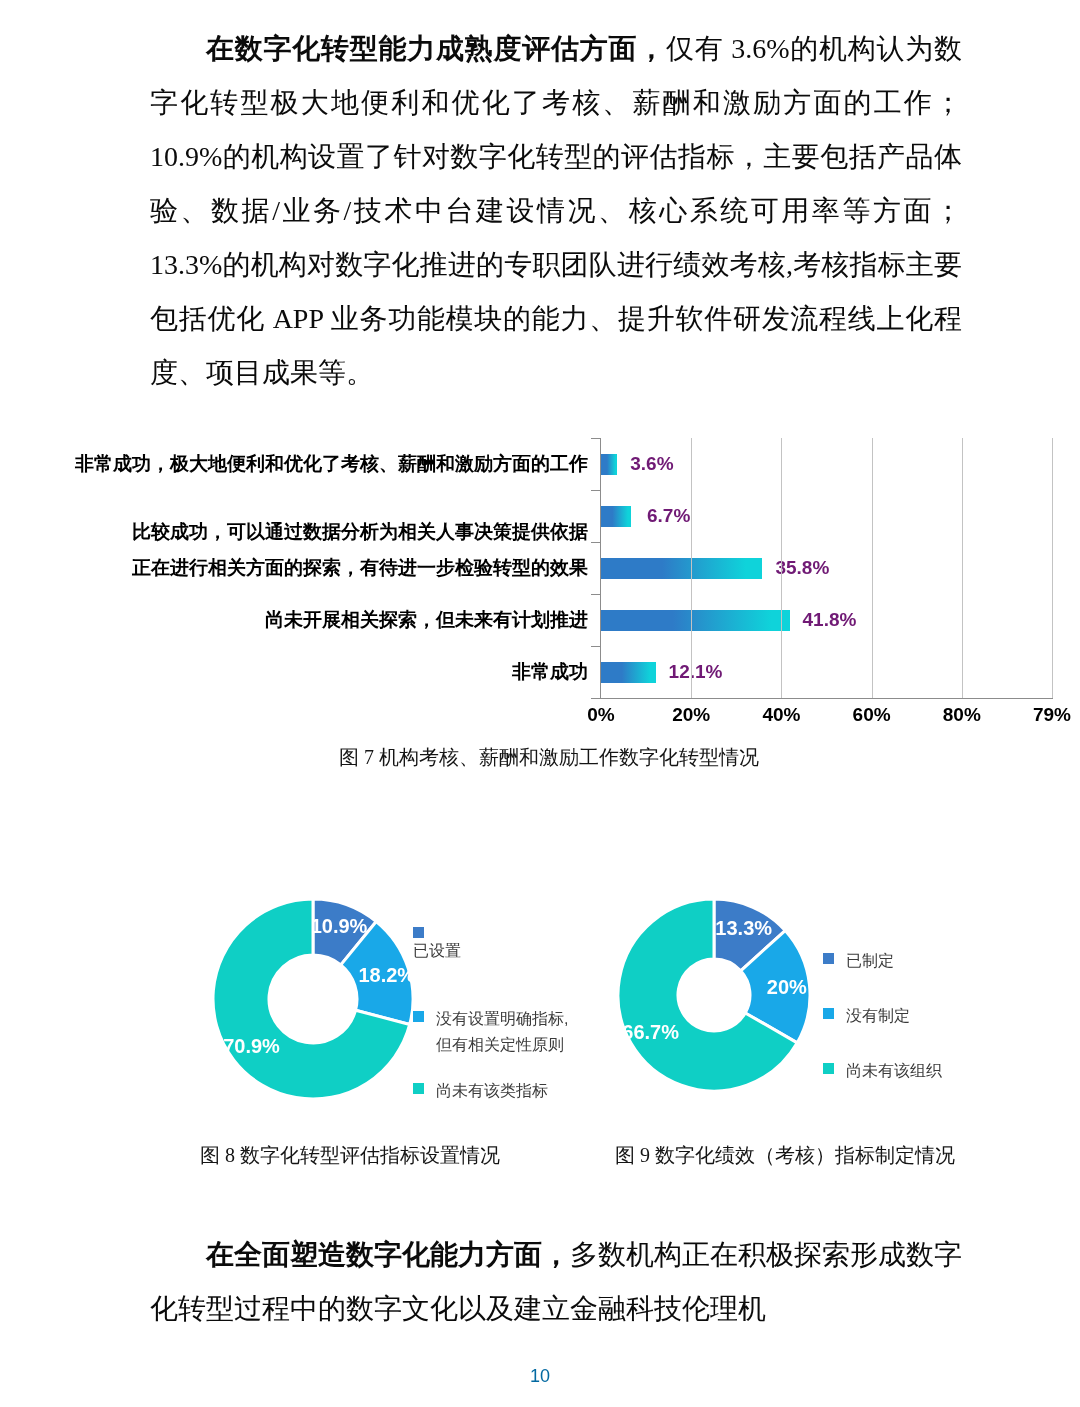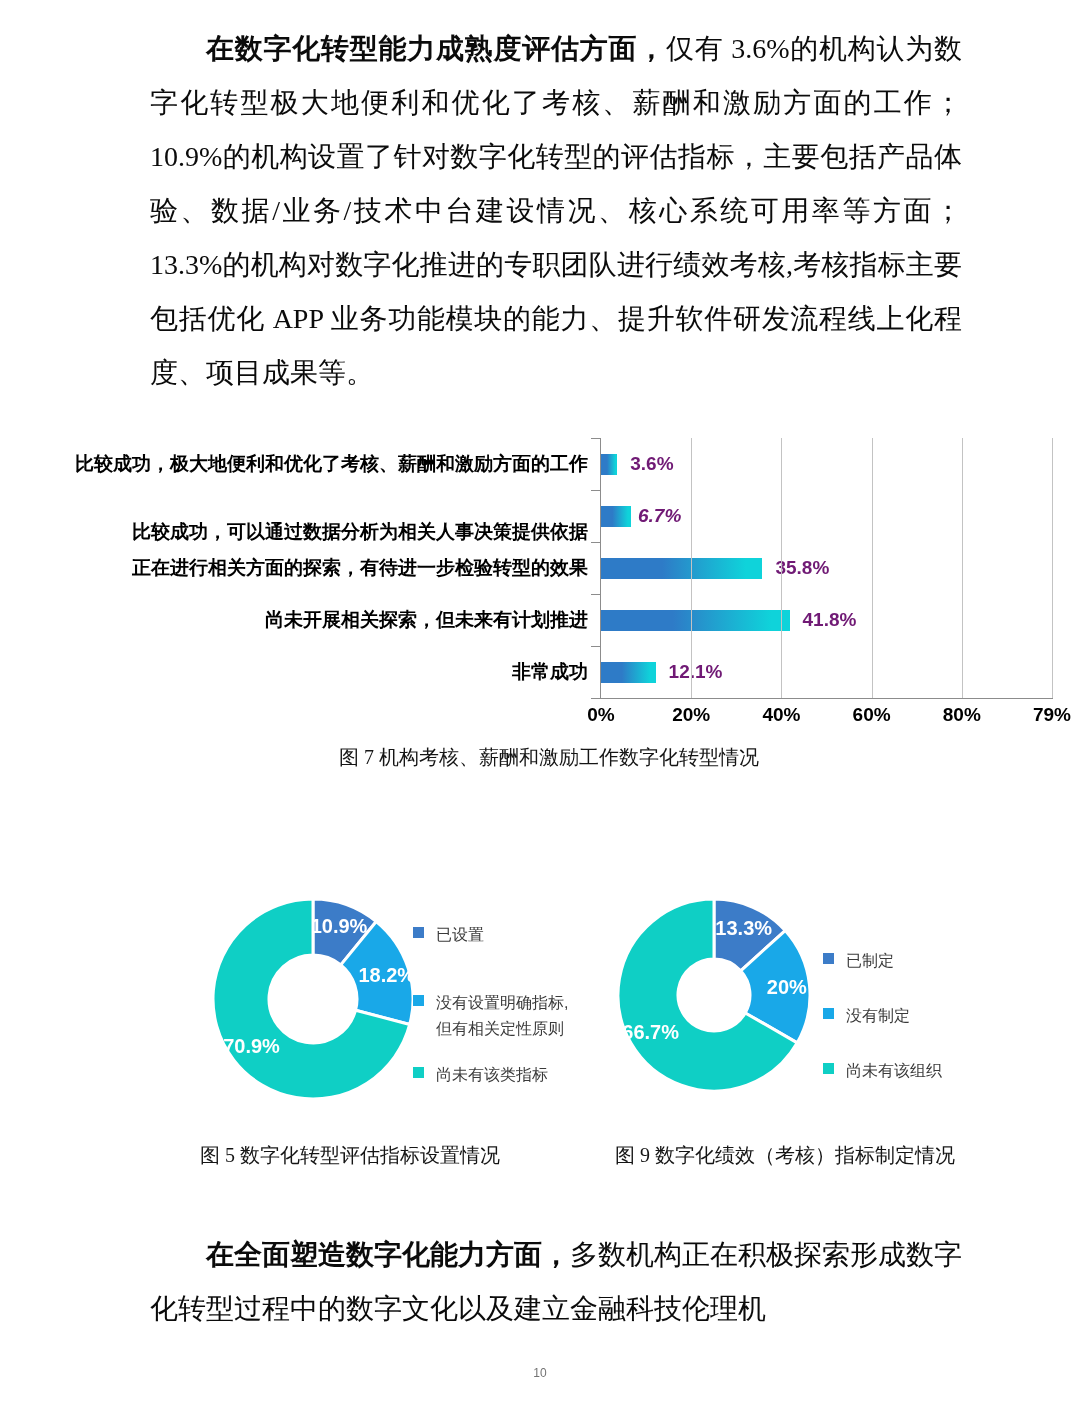--- a/index.html
+++ b/index.html
@@ -61,52 +61,52 @@
   
   #donut8{position:absolute;left:203px;top:889px;}
   #donut9{position:absolute;left:614px;top:895px;}
   .donut-label{font-family:"Liberation Sans",sans-serif;font-size:20px;font-weight:700;fill:#ffffff;}
 
   
   .legend{position:absolute;}
   #legend8{left:413px;top:922px;}
   #legend9{left:823px;top:948px;}
   .legend-item{display:flex;align-items:flex-start;}
-  #legend8 .legend-item:nth-child(1){margin-bottom:42px;}
+  #legend8 .legend-item:nth-child(1){margin-bottom:42px;flex-direction:column;}
   #legend8 .legend-item:nth-child(2){margin-bottom:20px;}
   #legend9 .legend-item{margin-bottom:29px;}
   .legend-swatch{width:11px;height:11px;margin:5px 12px 0 0;flex:0 0 auto;}
   .legend-text{font-size:16px;line-height:26px;font-weight:500;color:#3a3a3a;white-space:nowrap;}
 
   #page-number{
     position:absolute;left:540px;top:1366px;transform:translateX(-50%);
-    font-size:12px;color:#737373;font-family:"Liberation Sans",sans-serif;
+    font-size:18px;color:#0369a1;font-family:"Liberation Sans",sans-serif;
   }
 </style>
 </head>
 <body>
 
 <div class="page">
 
   <p class="para" id="para1"><b class="lead">在数字化转型能力成熟度评估方面，</b><span>仅有 3.6%的机构认为数字化转型极大地便利和优化了考核、薪酬和激励方面的工作； 10.9%的机构设置了针对数字化转型的评估指标，主要包括产品体验、数据/业务/技术中台建设情况、核心系统可用率等方面； 13.3%的机构对数字化推进的专职团队进行绩效考核,考核指标主要包括优化 APP 业务功能模块的能力、提升软件研发流程线上化程度、项目成果等。</span></p>
 
   <div id="bar-figure">
     <div id="bar-labels">
-        <div class="bar-cat" style="top: 0px;">比较成功，极大地便利和优化了考核、薪酬和激励方面的工作</div>
+        <div class="bar-cat" style="top: 0px;">非常成功，极大地便利和优化了考核、薪酬和激励方面的工作</div>
         <div class="bar-cat" style="top: 68px;">比较成功，可以通过数据分析为相关人事决策提供依据</div>
         <div class="bar-cat" style="top: 156px;">尚未开展相关探索，但未来有计划推进</div>
         <div class="bar-cat" style="top: 104px;">正在进行相关方面的探索，有待进一步检验转型的效果</div>
         <div class="bar-cat" style="top: 208px;">非常成功</div>
       </div>
     <div id="bar-plot">
       <div class="x-axis"></div>
     <div class="bar" style="top: 15.5px; width: 16.236px;"></div>
         <div class="bar-val" style="left: 29.236px; top: 0px;">3.6%</div>
         <div class="bar" style="top: 67.5px; width: 30.217px;"></div>
-        <div class="bar-val" style="left: 37px; top: 52px; font-style: italic;">6.7%</div>
+        <div class="bar-val" style="left: 46px; top: 52px;">6.7%</div>
         <div class="bar" style="top: 119.5px; width: 161.458px;"></div>
         <div class="bar-val" style="left: 174.458px; top: 104px;">35.8%</div>
         <div class="bar" style="top: 171.5px; width: 188.518px;"></div>
         <div class="bar-val" style="left: 201.518px; top: 156px;">41.8%</div>
         <div class="bar" style="top: 223.5px; width: 54.571px;"></div>
         <div class="bar-val" style="left: 67.571px; top: 208px;">12.1%</div>
         <div class="tick-label" style="left: 0px;">0%</div>
         <div class="gridline" style="left: 90.2px;"></div>
         <div class="tick-label" style="left: 90.2px;">20%</div>
         <div class="gridline" style="left: 180.4px;"></div>
@@ -142,21 +142,21 @@
       </div>
       <div class="legend-item">
         <span class="legend-swatch" style="background: rgb(25, 168, 232);"></span>
         <span class="legend-text">没有设置明确指标,<br>但有相关定性原则</span>
       </div>
       <div class="legend-item">
         <span class="legend-swatch" style="background: rgb(15, 207, 197);"></span>
         <span class="legend-text">尚未有该类指标</span>
       </div>
     </div>
-  <div class="caption" id="caption8">图 5 数字化转型评估指标设置情况</div>
+  <div class="caption" id="caption8">图 8 数字化转型评估指标设置情况</div>
 
   <svg id="donut9" width="200" height="200" viewBox="0 0 200 200">
       <path d="M 100 4 A 96 96 0 0 1 171.20721018291897 35.61418465247489 L 126.70270381859461 75.85531924467809 A 36 36 0 0 0 100 64 Z" fill="#3C7CC8" stroke="#ffffff" stroke-width="3" stroke-linejoin="round"></path>
       <text x="129.70307826116584" y="40.09733083193872" text-anchor="middle" class="donut-label">13.3%</text>
       <path d="M 171.20721018291897 35.61418465247489 A 96 96 0 0 1 183.23878731179104 147.82577011259113 L 131.21454524192166 117.93466379222167 A 36 36 0 0 0 126.70270381859461 75.85531924467809 Z" fill="#19A8E8" stroke="#ffffff" stroke-width="3" stroke-linejoin="round"></path>
       <text x="172.7828178570603" y="99.19606350705098" text-anchor="middle" class="donut-label">20%</text>
       <path d="M 183.23878731179104 147.82577011259113 A 96 96 0 1 1 100.00000000000007 4 L 100.00000000000003 64 A 36 36 0 1 0 131.21454524192166 117.93466379222167 Z" fill="#0FCFC5" stroke="#ffffff" stroke-width="3" stroke-linejoin="round"></path>
       <text x="36.64530262547899" y="143.66636497640394" text-anchor="middle" class="donut-label">66.7%</text>
     </svg>
   <div class="legend" id="legend9">

